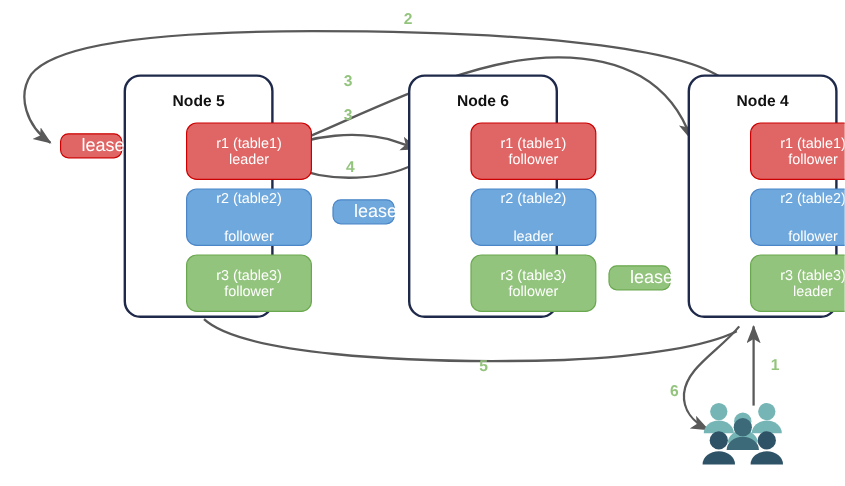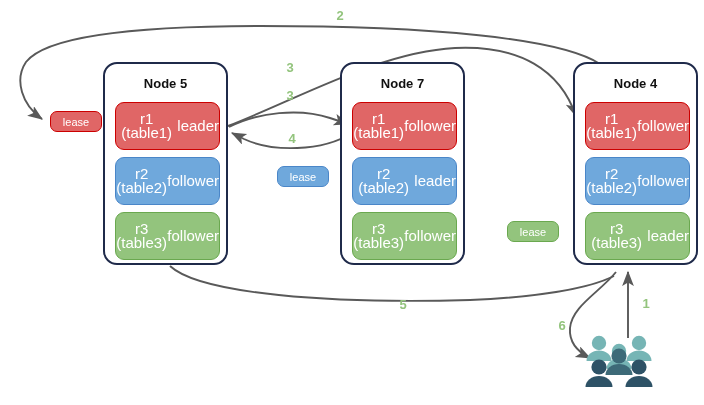--- a/index.html
+++ b/index.html
@@ -37,40 +37,41 @@
     font-size: 13px;
     font-weight: bold;
     color: #111111;
   }
   .replica {
     position: absolute;
     box-sizing: border-box;
     border-radius: 9px;
     text-align: center;
     color: #ffffff;
-    font-size: 15px;
+    font-size: 12px;
     line-height: 14px;
     display: flex;
-    flex-direction: row;
+    flex-direction: column;
     align-items: center;
     justify-content: center;
+    margin-left: 40px;
   }
   .replica .l1, .replica .l2 { display: block; }
   .rep-red   { background: #e06666; border: 1.6px solid #cc0000; }
   .rep-blue  { background: #6fa8dc; border: 1.6px solid #4a86c8; justify-content: space-between; }
   .rep-green { background: #93c47d; border: 1.6px solid #6aa84f; }
   .lease {
     position: absolute;
     box-sizing: border-box;
     border-radius: 7px;
-    text-align: center;
     color: #ffffff;
-    font-size: 11px;
+    font-size: 15px;
     line-height: 20px;
     height: 21px;
+    padding-left: 17px;
   }
   .lease-red   { background: #e06666; border: 1.6px solid #cc0000; }
   .lease-blue  { background: #6fa8dc; border: 1.6px solid #4a86c8; }
   .lease-green { background: #93c47d; border: 1.6px solid #6aa84f; }
   .step-label {
     position: absolute;
     color: #93c47d;
     font-size: 13px;
     font-weight: bold;
     text-align: center;
@@ -125,21 +126,21 @@
       <span class="l2">follower</span>
     </div>
 
     <div class="replica rep-green" style="left:10px; top:148px; width:105px; height:48px;">
       <span class="l1">r3 (table3)</span>
       <span class="l2">follower</span>
     </div>
   </div>
 
   <div class="node-box" style="left:340px; top:62px; width:125px; height:203px;">
-    <div class="node-title" style="top:12px;">Node 7</div>
+    <div class="node-title" style="top:12px;">Node 6</div>
 
     <div class="replica rep-red" style="left:10px; top:38px; width:105px; height:48px;">
       <span class="l1">r1 (table1)</span>
       <span class="l2">follower</span>
     </div>
 
     <div class="replica rep-blue" style="left:10px; top:93px; width:105px; height:48px;">
       <span class="l1">r2 (table2)</span>
       <span class="l2">leader</span>
     </div>

